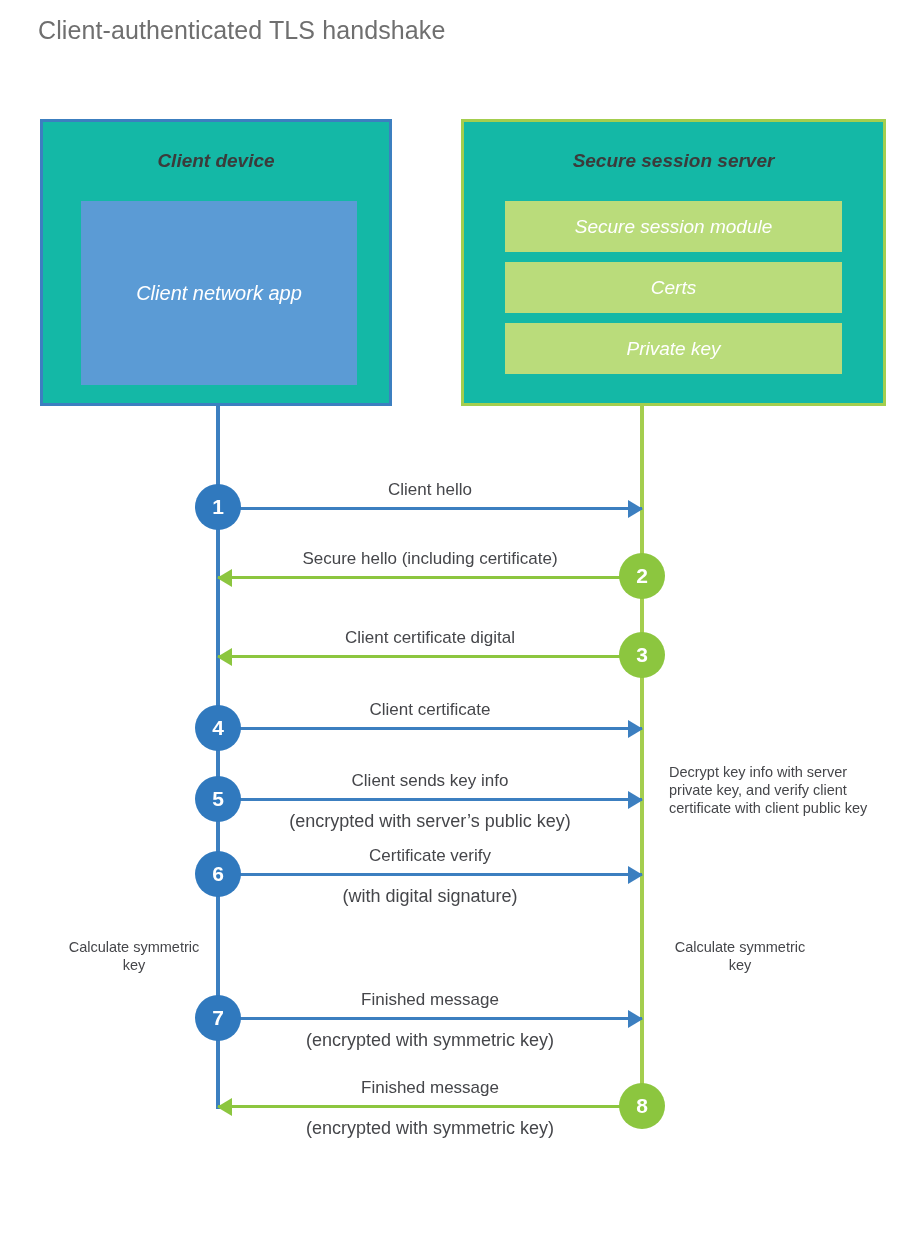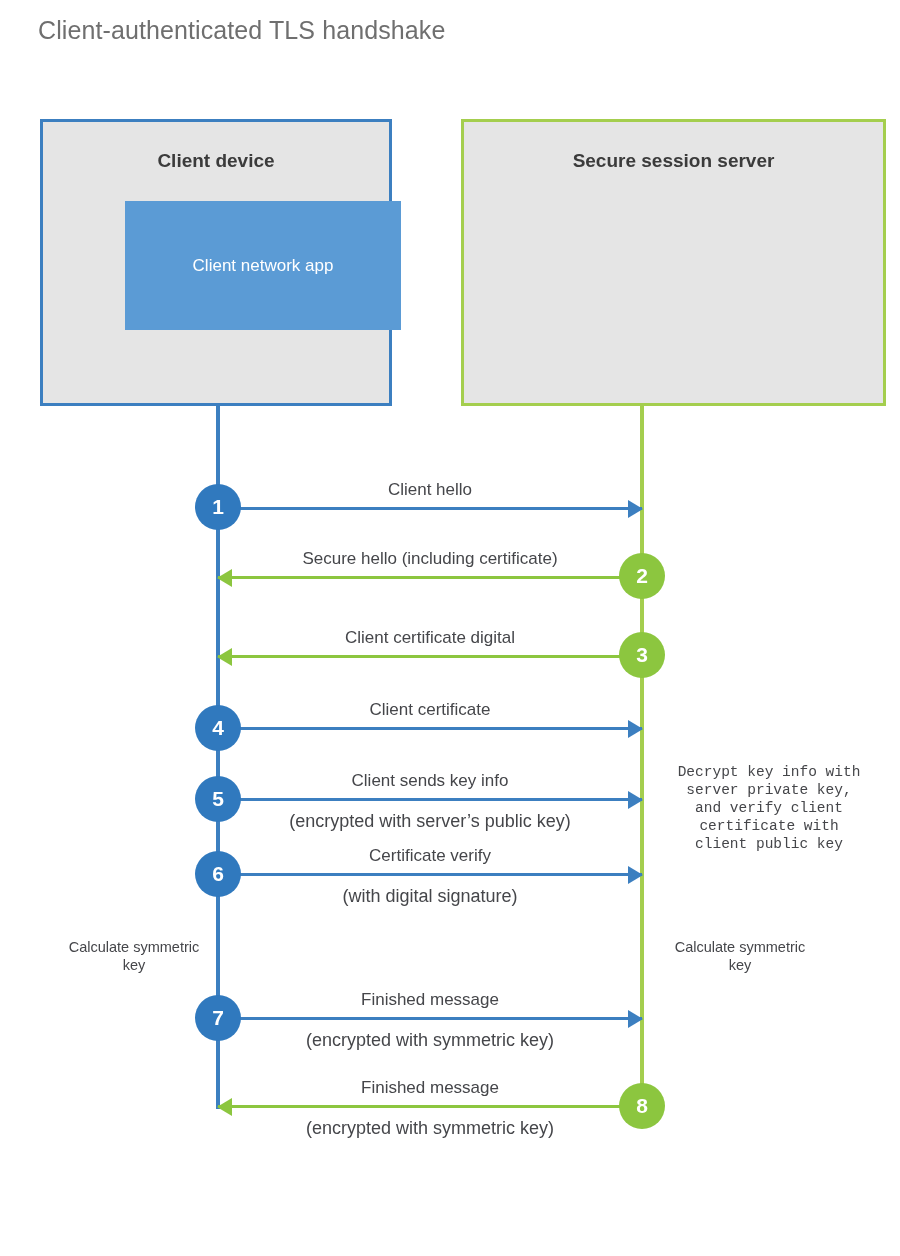--- a/index.html
+++ b/index.html
@@ -30,21 +30,22 @@
     font-weight: 400;
     color: #6f6f6f;
     letter-spacing: 0.1px;
     white-space: nowrap;
   }
 
   
   .party-box {
     position: absolute;
     box-sizing: border-box;
-    background: #e5e5e5;
+    background: #14b8a6;
+    font-style: italic;
   }
   .party-box.client {
     left: 40px;
     top: 119px;
     width: 352px;
     height: 287px;
     border: 3px solid #3c7fc0;
   }
   .party-box.server {
     left: 429px;
@@ -64,32 +65,31 @@
     font-weight: bold;
     color: #3b3b3b;
   }
 
   
   .client-app {
     position: absolute;
     left: 38px;
     top: 79px;
     width: 276px;
-    height: 129px;
+    height: 184px;
     background: #5b9bd5;
     color: #ffffff;
-    font-size: 17px;
+    font-size: 20px;
     line-height: 26px;
     text-align: center;
     display: flex;
     align-items: center;
     justify-content: center;
     box-sizing: border-box;
     padding: 0 10px;
-    margin-left: 44px;
   }
   .server-blocks {
     position: absolute;
     left: 41px;
     top: 79px;
     width: 337px;
   }
   .server-block {
     height: 51px;
     background: #badc7b;
@@ -198,22 +198,21 @@
     color: #45464a;
   }
   .side-note.left {
     left: 60px;
     width: 148px;
     text-align: center;
   }
   .side-note.right-align {
     left: 669px;
     width: 200px;
-    text-align: center;
-    font-family: Liberation Mono, monospace;
+    text-align: left;
   }
   .side-note.right-center {
     left: 665px;
     width: 150px;
     text-align: center;
   }
 </style>
 </head>
 <body>
 
@@ -221,20 +220,25 @@
 
   <div class="diagram-title">Client-authenticated TLS handshake</div>
 
   <div class="party-box client">
     <div class="party-title">Client device</div>
     <div class="client-app">Client network app</div>
   </div>
 
   <div class="party-box server">
     <div class="party-title">Secure session server</div>
+    <div class="server-blocks">
+      <div class="server-block">Secure session module</div>
+      <div class="server-block">Certs</div>
+      <div class="server-block">Private key</div>
+    </div>
   </div>
 
   <div class="lifeline client-line"></div>
   <div class="lifeline server-line"></div>
 
   <div class="message to-server" style="top:508px">
     <div class="msg-line"></div>
     <div class="msg-head"></div>
     <div class="msg-label">Client hello</div>
   </div>

